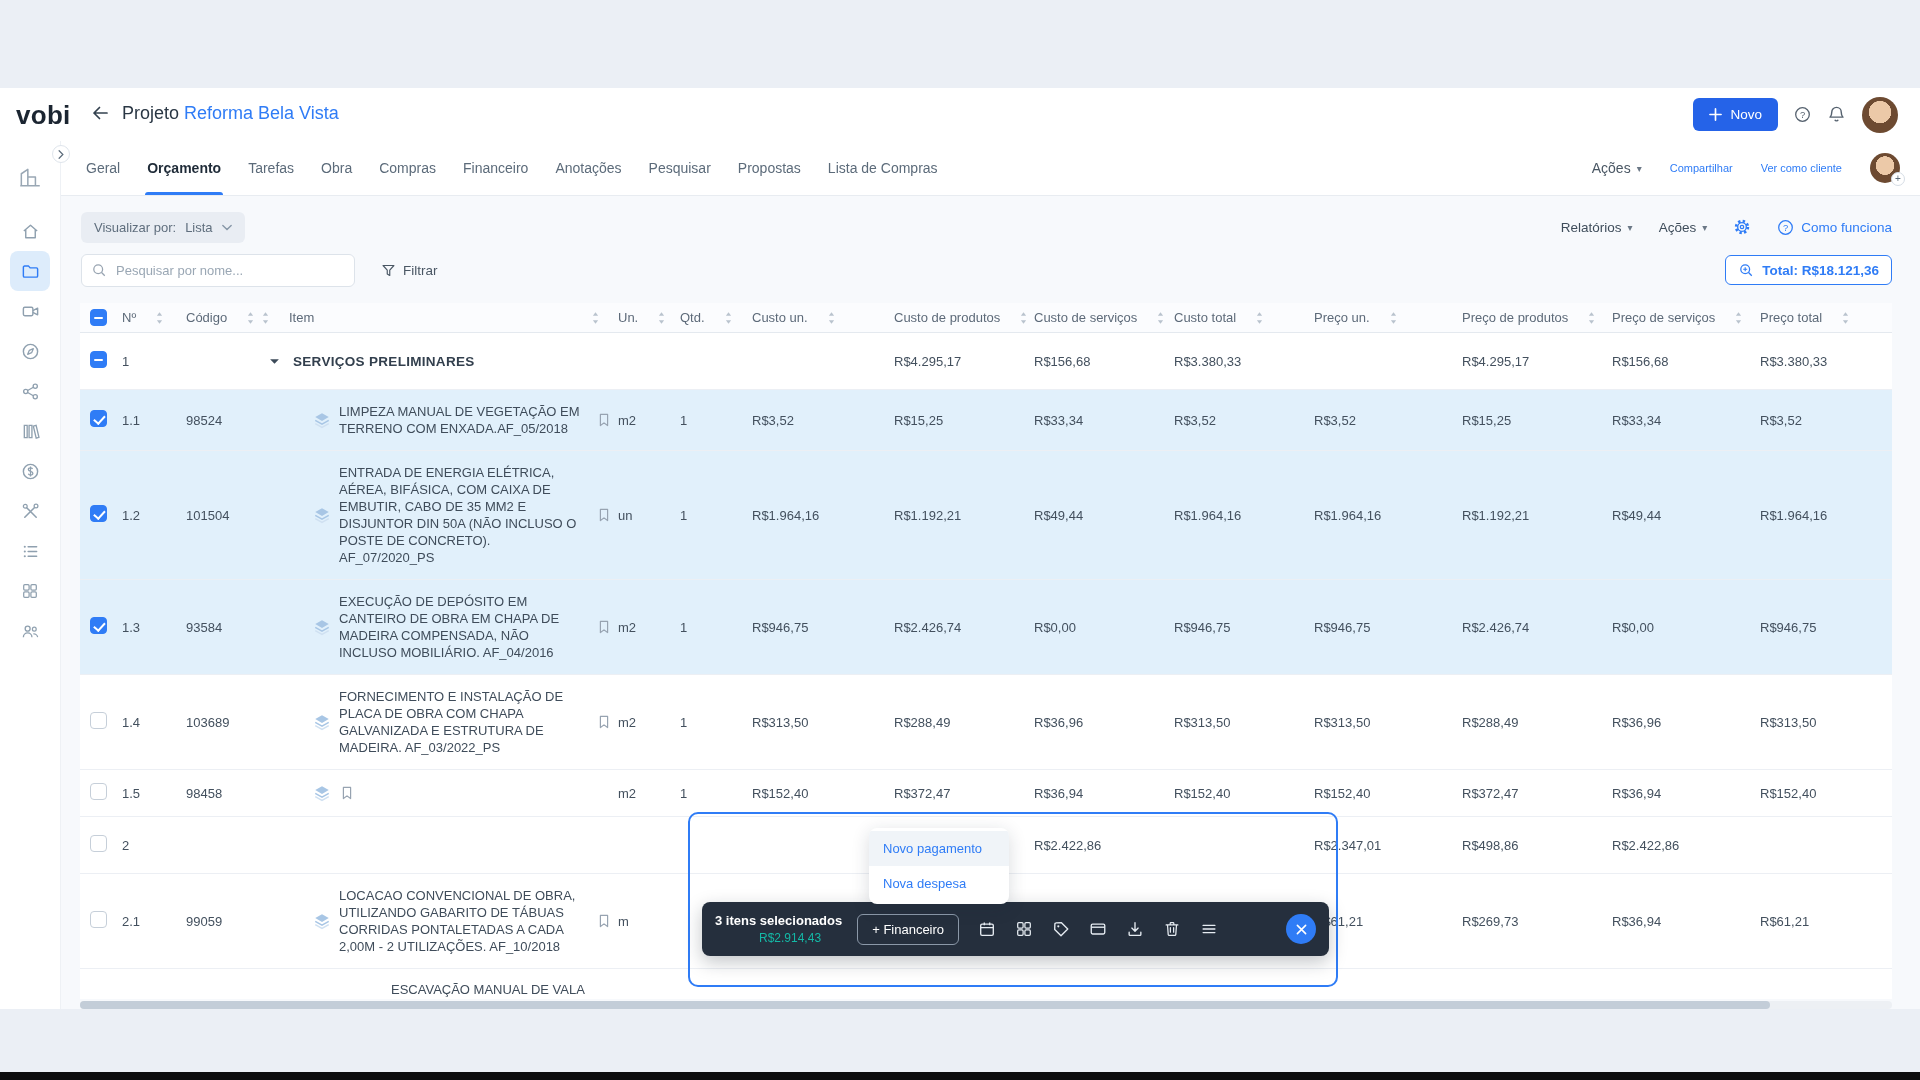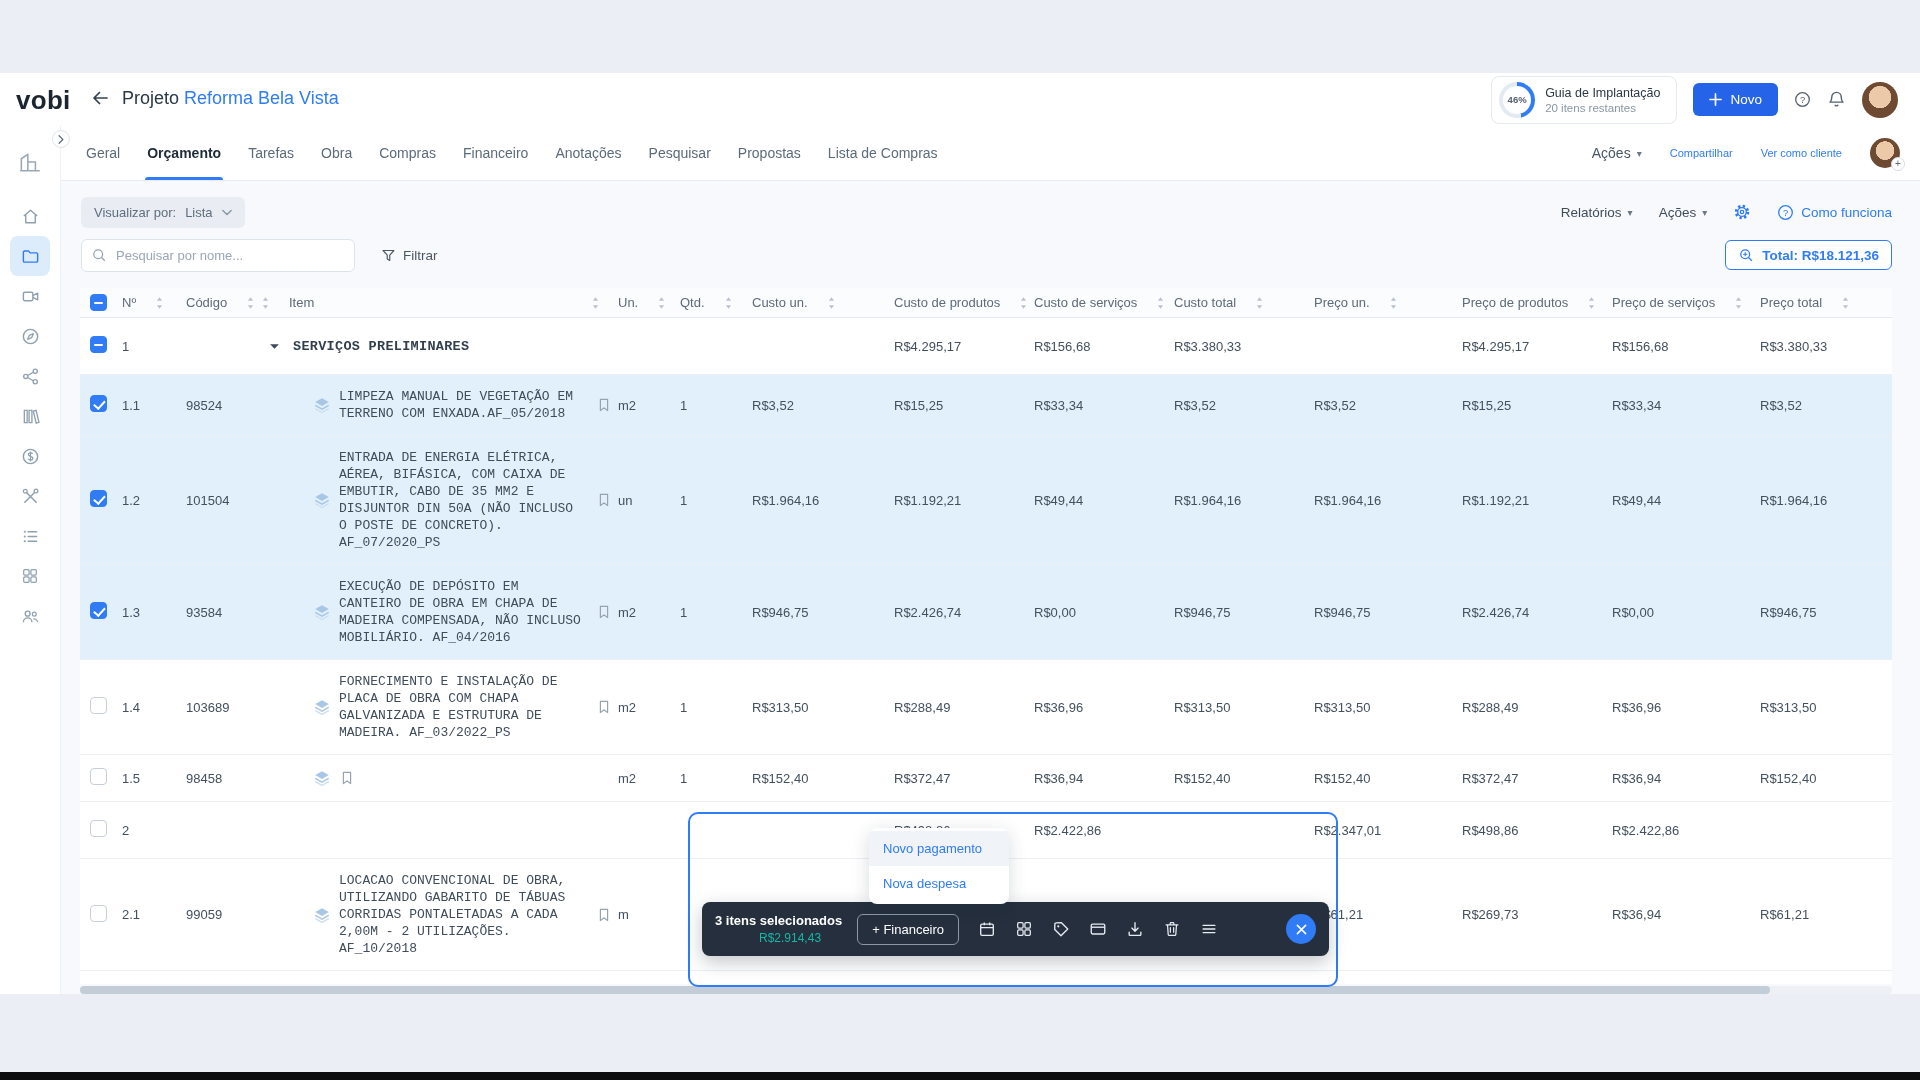--- a/index.html
+++ b/index.html
@@ -8,21 +8,21 @@
     font-family: "Liberation Sans", sans-serif;
     background:#ebeff5;
     position:relative;
     overflow:hidden;
     color:#3f4c5a;
   }
   [data-interactable="true"]{ cursor:pointer; }
   .ic{ display:inline-flex; align-items:center; justify-content:center; line-height:0; }
 
   
-  .app{ position:absolute; left:0; top:73px; width:1920px; height:921px; background:#fff; }
+  .app{ position:absolute; left:0; top:88px; width:1920px; height:921px; background:#fff; }
   .black-strip{ position:absolute; left:0; bottom:0; width:100%; height:8px; background:#0c0c0e; }
 
   
   .topbar{ position:absolute; left:0; top:0; width:100%; height:53px; background:#fff; display:flex; align-items:center; }
   .logo{ position:absolute; left:16px; top:12px; font-size:26px; font-weight:700; color:#1b2531; letter-spacing:.3px; }
   .back-btn{ position:absolute; left:90px; top:15px; background:none; border:none; color:#33414f; }
   .proj-title{ position:absolute; left:122px; top:15px; font-size:18px; color:#2a3744; }
   .proj-link{ color:#2f7cf6; text-decoration:none; margin-left:5px; }
   .topbar-right{ position:absolute; right:22px; top:0; height:53px; display:flex; align-items:center; gap:16px; }
   .guide-box{ display:flex; align-items:center; gap:10px; border:1px solid #e5eaf0; border-radius:8px; padding:5px 16px 5px 7px; background:#fff; }
@@ -83,21 +83,21 @@
     align-items:center;
   }
   .thead{ height:30px; background:#fbfcfe; border-bottom:1px solid #e4e9ef; }
   .hcell{ display:flex; align-items:center; gap:19px; font-size:13px; color:#5d6a79; padding-left:6px; white-space:nowrap; overflow:hidden; }
   .trow{ background:#fff; border-bottom:1px solid #eceff4; }
   .trow.selected{ background:#e1f0fb; }
   .trow.group .cell{ padding-top:18px; padding-bottom:18px; }
   .trow .cell{ padding-left:6px; font-size:13px; color:#43505e; padding-top:13px; padding-bottom:13px; }
   .cb-cell{ padding-left:10px !important; }
   .num, .code{ color:#4a5764; }
-  .itemcell{ overflow:hidden;font-family:Liberation Mono, monospace; }
+  .itemcell{ overflow:hidden; }
   .groupitem{ display:flex; align-items:center; gap:13px; padding-left:14px !important; }
   .gtitle{ font-size:13.5px; font-weight:600; color:#323f4d; letter-spacing:.3px; white-space:nowrap; }
   .itemflex{ display:flex; align-items:center; gap:8px; padding-left:52px; }
   .desc{ width:250px; font-size:13px; line-height:17px; color:#3f4c5a; }
   .trow.partial{ align-items:start; }
   .trow.partial .cell{ padding-top:12px; padding-bottom:40px; }
   .desc-partial{ margin-left:78px; }
 
   .cb{ width:17px; height:17px; border:1.6px solid #c6cfd9; border-radius:4px; background:#fff; position:relative; flex:none; display:inline-block; }
   .cb.checked,.cb.indeterminate{ background:#2f7cf6; border-color:#2f7cf6; }
@@ -128,29 +128,20 @@
     <div class="logo" data-interactable="false">vobi</div>
     <button class="back-btn" data-interactable="true"><span class="ic" data-interactable="false">
           <svg viewBox="0 0 20 20" width="20" height="20">
             <path d="M17 10H4M9.5 4.5 4 10l5.5 5.5" fill="none" stroke="currentColor" stroke-width="1.7" stroke-linecap="round" stroke-linejoin="round"></path>
           </svg>
         </span></button>
     <div class="proj-title" data-interactable="false">
       <span data-interactable="false">Projeto</span><a class="proj-link" data-interactable="true">Reforma Bela Vista</a>
     </div>
     <div class="topbar-right" data-interactable="false">
-      <div class="guide-box" data-interactable="true">
-        <div class="ring" data-interactable="false">
-            <span data-interactable="false">46%</span>
-          </div>
-        <div class="guide-text" data-interactable="false">
-          <div class="gt1" data-interactable="false">Guia de Implantação</div>
-          <div class="gt2" data-interactable="false">20 itens restantes</div>
-        </div>
-      </div>
       <button class="btn-novo" data-interactable="true">
         <span class="ic" data-interactable="false">
             <svg viewBox="0 0 14 14" width="13" height="13">
               <path d="M7 1v12M1 7h12" stroke="currentColor" stroke-width="1.8" stroke-linecap="round"></path>
             </svg>
           </span>
         <span data-interactable="false">Novo</span>
       </button>
       <span class="hicon ic" data-interactable="true">
           <svg viewBox="0 0 20 20" width="17" height="17">

